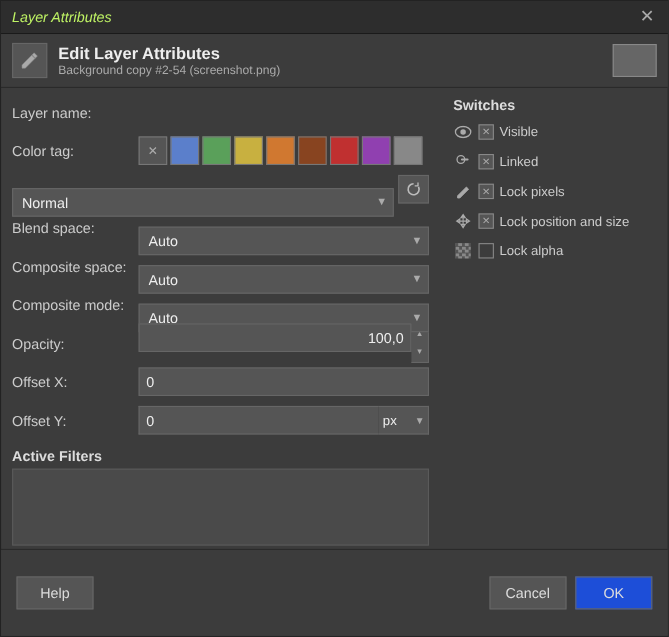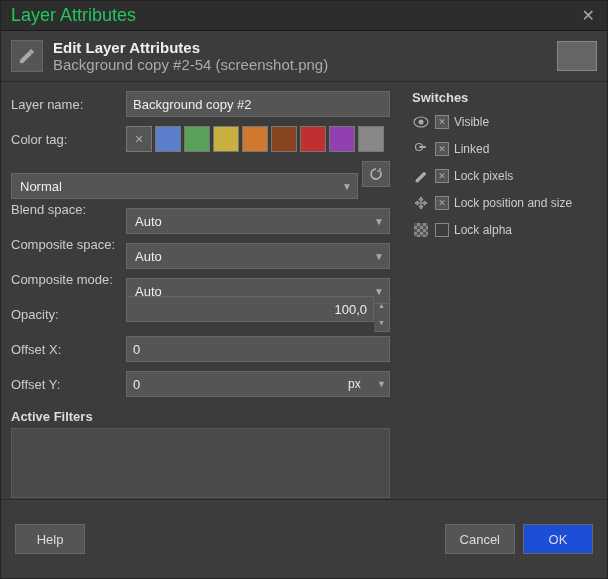--- a/index.html
+++ b/index.html
@@ -26,22 +26,23 @@
       background: #2d2d2d;
       height: 30px;
       display: flex;
       align-items: center;
       justify-content: space-between;
       padding: 0 10px;
       border-bottom: 1px solid #1a1a1a;
       flex-shrink: 0;
     }
     .title-bar-text {
-      color: #22c55e;
-      font-size: 18px;
+      color: #bef264;
+      font-size: 13px;
+      font-style: italic;
     }
     .close-btn {
       color: #aaa;
       cursor: pointer;
       font-size: 16px;
       line-height: 1;
       background: none;
       border: none;
       padding: 0 2px;
     }
@@ -68,21 +69,21 @@
       display: flex;
       flex-direction: column;
       flex: 1;
     }
     .header-title {
       font-size: 15px;
       font-weight: bold;
       color: #eee;
     }
     .header-subtitle {
-      font-size: 15px;
+      font-size: 11px;
       color: #aaa;
     }
     .header-thumb {
       width: 40px;
       height: 30px;
       background: #666;
       border: 1px solid #888;
       flex-shrink: 0;
     }
     .content-area {
@@ -363,23 +364,20 @@
     </div>
     <div class="header-thumb"></div>
   </div>
 
   <div class="content-area">
 
     <div class="left-panel">
 
       <div class="form-row">
         <span class="form-label">Layer name:</span>
-        <div class="form-control">
-          <input type="text" value="Background copy #2" style="">
-        </div>
       </div>
 
       <div class="form-row">
         <span class="form-label">Color tag:</span>
         <div class="color-tags">
           <div class="color-tag none-tag">✕</div>
           <div class="color-tag" style="background:#5b7fcb"></div>
           <div class="color-tag" style="background:#5aa05a"></div>
           <div class="color-tag" style="background:#c8b040"></div>
           <div class="color-tag" style="background:#d07830"></div>

